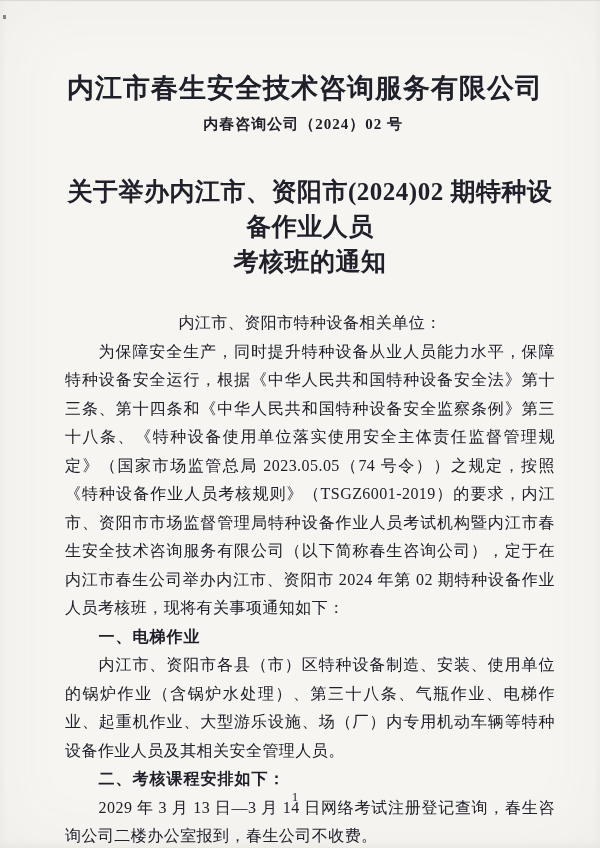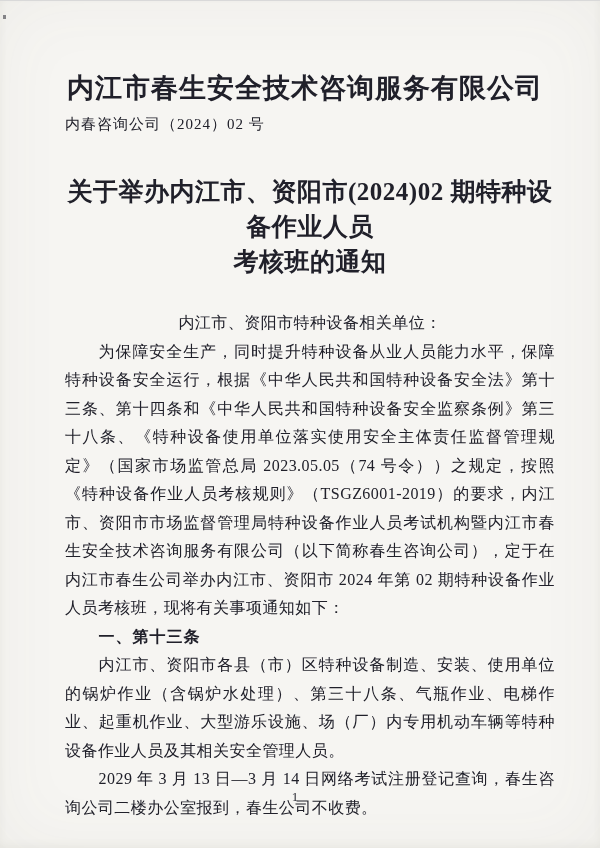--- a/index.html
+++ b/index.html
@@ -32,25 +32,25 @@
   .company-header {
     text-align: center;
     font-size: 27px;
     font-weight: bold;
     letter-spacing: 1px;
     line-height: 34px;
     white-space: nowrap;
     margin-left: -10px; 
   }
   .doc-number {
-    text-align: left;
+    text-align: center;
     padding-right: 14px;
     margin-top: 10px;
     font-size: 15px;
-    font-weight: normal;
+    font-weight: bold;
     letter-spacing: 1px;
   }
   .notice-title {
     margin-top: 40px;
     text-align: center;
     font-size: 25px;
     font-weight: bold;
     line-height: 35px;
     letter-spacing: 0.5px;
   }
@@ -101,23 +101,24 @@
   <div class="notice-title">
     <div>关于举办内江市、资阳市(2024)02 期特种设备作业人员</div>
     <div>考核班的通知</div>
   </div>
 
   <div class="body-text">
     <p class="salutation">内江市、资阳市特种设备相关单位：</p>
 
     <p class="para">为保障安全生产，同时提升特种设备从业人员能力水平，保障特种设备安全运行，根据《中华人民共和国特种设备安全法》第十三条、第十四条和《中华人民共和国特种设备安全监察条例》第三十八条、《特种设备使用单位落实使用安全主体责任监督管理规定》（国家市场监管总局 2023.05.05（74 号令））之规定，按照《特种设备作业人员考核规则》（TSGZ6001-2019）的要求，内江市、资阳市市场监督管理局特种设备作业人员考试机构暨内江市春生安全技术咨询服务有限公司（以下简称春生咨询公司），定于在内江市春生公司举办内江市、资阳市 2024 年第 02 期特种设备作业人员考核班，现将有关事项通知如下：</p>
 
-    <p class="section-heading">一、第十三条</p>
+    <p class="section-heading">一、电梯作业</p>
 
     <p class="para">内江市、资阳市各县（市）区特种设备制造、安装、使用单位的锅炉作业（含锅炉水处理）、第三十八条、气瓶作业、电梯作业、起重机作业、大型游乐设施、场（厂）内专用机动车辆等特种设备作业人员及其相关安全管理人员。</p>
 
+    <p class="section-heading">二、考核课程安排如下：</p>
 
     <p class="para">2029 年 3 月 13 日—3 月 14 日网络考试注册登记查询，春生咨询公司二楼办公室报到，春生公司不收费。</p>
   </div>
 
   <div class="page-number">1</div>
 
 </div>
 
 </body></html>

